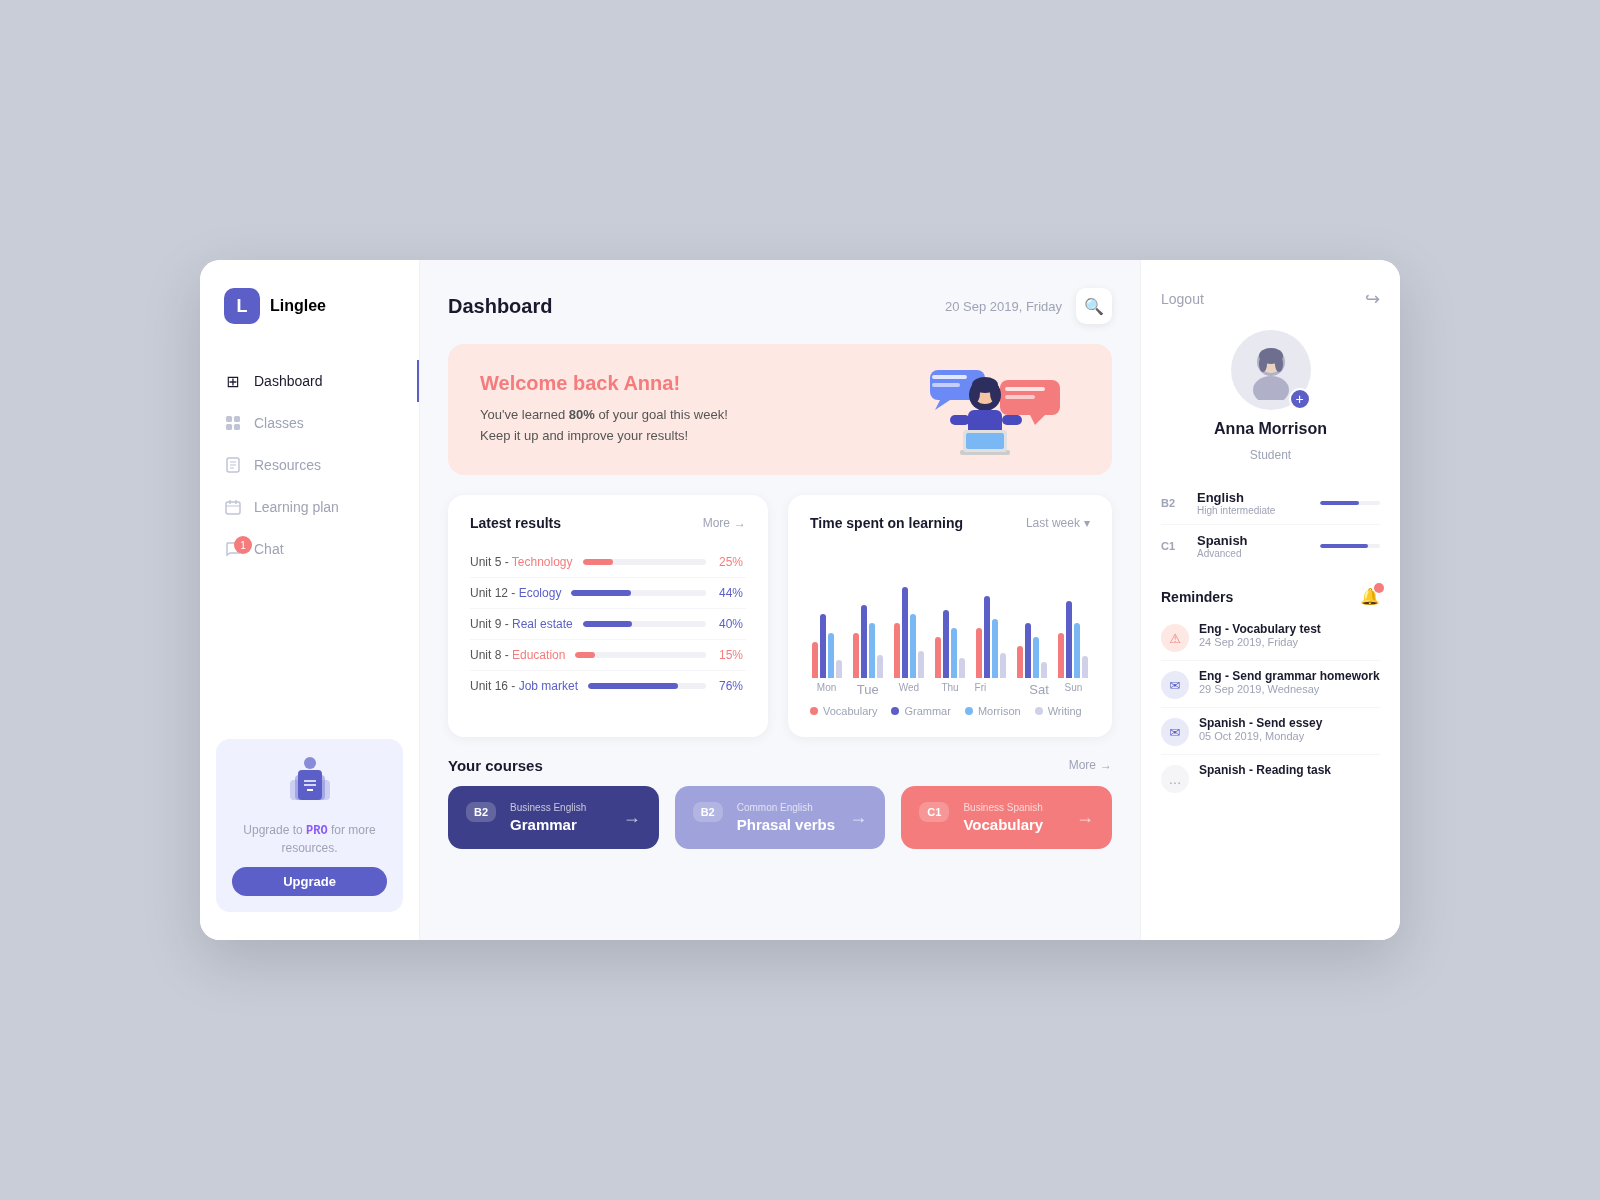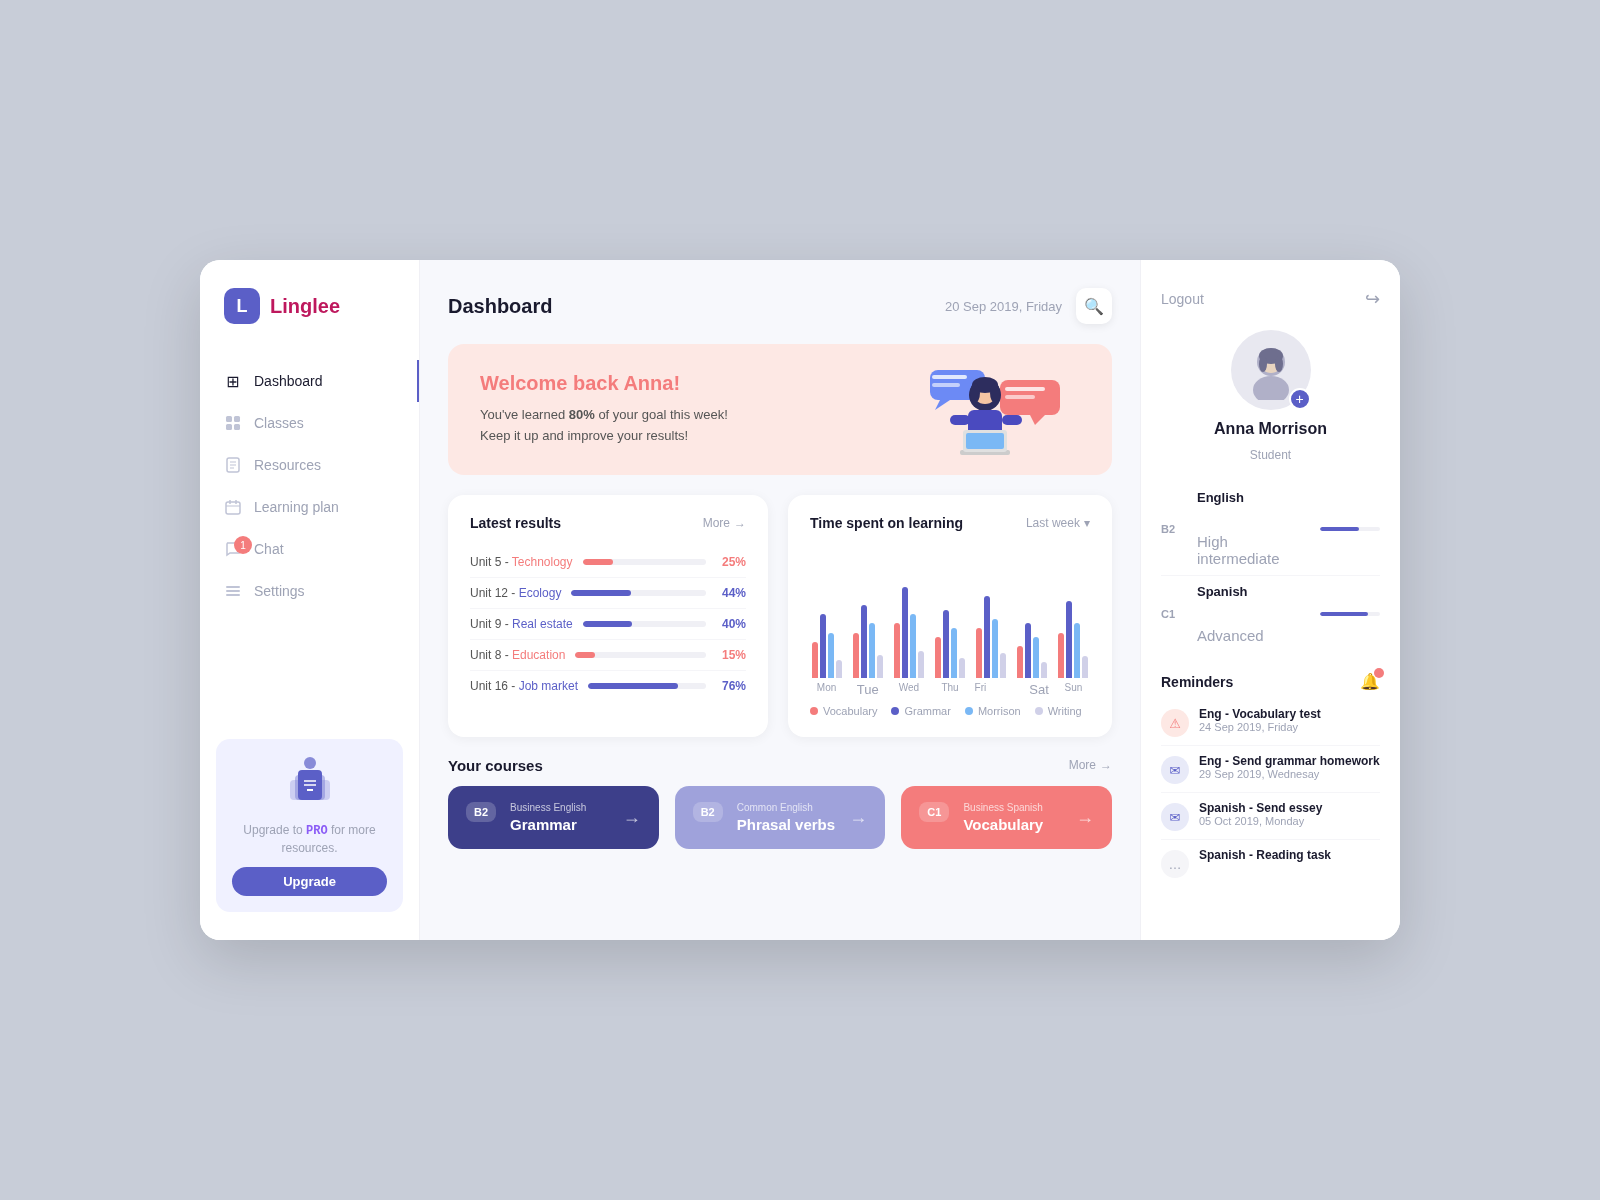--- a/index.html
+++ b/index.html
@@ -43,23 +43,23 @@
       background: #5b5fc7;
       border-radius: 10px;
       display: flex;
       align-items: center;
       justify-content: center;
       color: #fff;
       font-weight: 700;
       font-size: 18px;
     }
     .logo-text {
-      font-size: 20px;
-      font-weight: 700;
-      color: #be185d;
+      font-size: 16px;
+      font-weight: 700;
+      color: #000000;
     }
     .nav-items {
       list-style: none;
       flex: 1;
     }
     .nav-item {
       display: flex;
       align-items: center;
       gap: 12px;
       padding: 12px 24px;
@@ -255,23 +255,23 @@
       background: #f0f0f5;
       border-radius: 3px;
       overflow: hidden;
     }
     .result-bar {
       height: 100%;
       border-radius: 3px;
     }
     .result-pct {
       font-size: 12px;
-      font-weight: 700;
+      font-weight: 400;
       min-width: 30px;
-      text-align: right;
+      text-align: center;
     }
     
     .chart-card {
       flex: 1;
     }
     .chart-top {
       display: flex;
       justify-content: space-between;
       align-items: center;
     }
@@ -444,23 +444,22 @@
       color: #9ea3b5;
       min-width: 24px;
     }
     .lang-info { flex: 1; }
     .lang-name {
       font-size: 13px;
       font-weight: 600;
       color: #1a1a2e;
     }
     .lang-sub {
-      font-size: 15px;
-      color: #9ea3b5;
-      margin-top: 28px;
+      font-size: 10px;
+      color: #9ea3b5;
     }
     .lang-bar-wrap {
       width: 60px;
       height: 4px;
       background: #f0f0f5;
       border-radius: 2px;
       overflow: hidden;
     }
     .lang-bar {
       height: 100%;
@@ -575,30 +574,20 @@
         <span>Learning plan</span>
       </li>
       <li class="nav-item" style="position:relative;">
         <span class="nav-icon">
           <svg width="16" height="16" viewBox="0 0 16 16" fill="none">
               <path d="M2 2h12a1 1 0 011 1v8a1 1 0 01-1 1H5l-3 2V3a1 1 0 011-1z" stroke="#c0c4d6" stroke-width="1.5"></path>
             </svg>
         </span>
         <span>Chat</span>
         <span class="nav-badge">1</span>
-      </li>
-      <li class="nav-item">
-        <span class="nav-icon">
-          <svg width="16" height="16" viewBox="0 0 16 16" fill="none">
-              <rect x="1" y="3" width="14" height="2" rx="1" fill="#c0c4d6"></rect>
-              <rect x="1" y="7" width="14" height="2" rx="1" fill="#c0c4d6"></rect>
-              <rect x="1" y="11" width="14" height="2" rx="1" fill="#c0c4d6"></rect>
-            </svg>
-        </span>
-        <span>Settings</span>
       </li>
     </ul>
 
     <div class="upgrade-section">
       <div class="upgrade-icon">
         <svg width="60" height="50" viewBox="0 0 60 50">
           <rect x="10" y="25" width="40" height="20" rx="4" fill="#7b7fd4" opacity="0.3"></rect>
           <rect x="15" y="20" width="30" height="25" rx="4" fill="#7b7fd4" opacity="0.5"></rect>
           <rect x="18" y="15" width="24" height="30" rx="4" fill="#5b5fc7"></rect>
           <circle cx="30" cy="8" r="6" fill="#5b5fc7" opacity="0.7"></circle>

